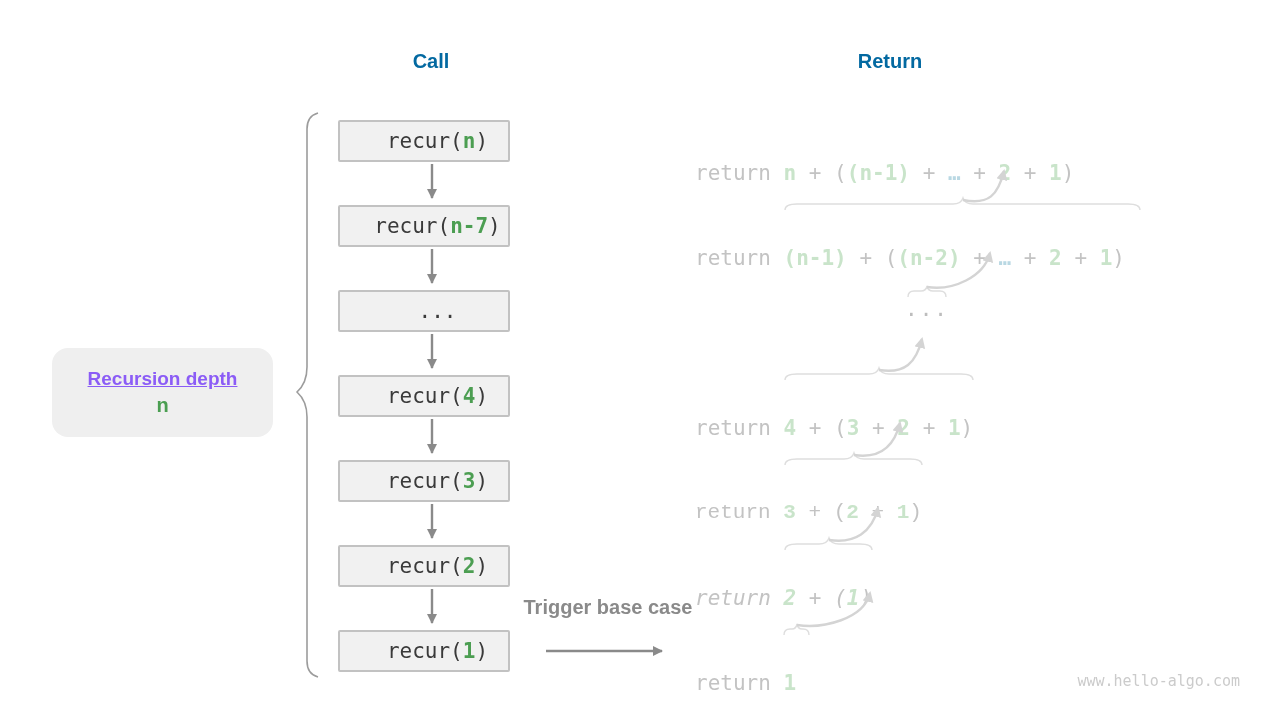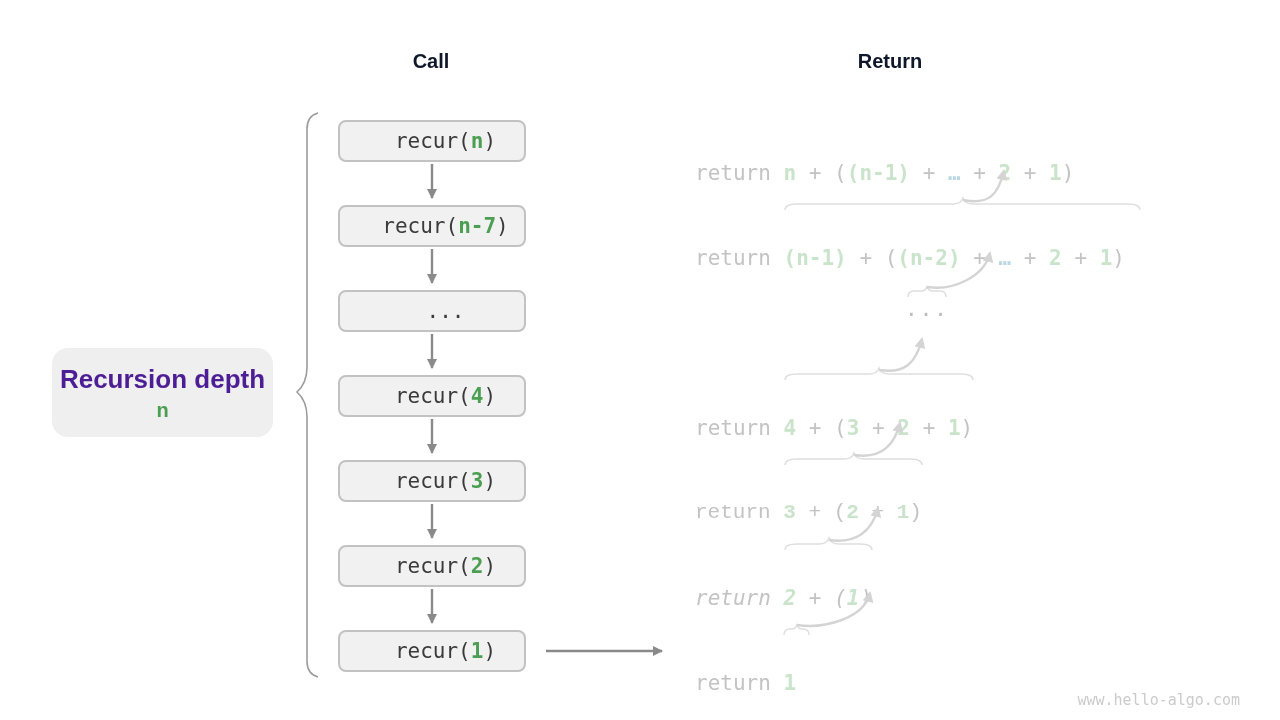--- a/index.html
+++ b/index.html
@@ -1,54 +1,55 @@
 <!DOCTYPE html>
 <html><head>
 <meta charset="utf-8">
 <style>
   html,body{margin:0;padding:0;background:#ffffff;}
   #stage{position:relative;width:1280px;height:720px;background:#ffffff;overflow:hidden;
          font-family:"Liberation Sans",sans-serif;}
   .col-header{position:absolute;transform:translateX(-50%);font-weight:700;font-size:20px;
-              color:#0f172a;white-space:nowrap;}
+              color:#0369a1;white-space:nowrap;}
   .code{font-family:"DejaVu Sans Mono",monospace;font-size:21px;white-space:pre;}
-  .call-box{position:absolute;left:338px;width:188px;height:42px;box-sizing:border-box;
-            background:#f1f1f1;border:2px solid #c2c2c2;border-radius:8px;
+  .call-box{position:absolute;left:338px;width:172px;height:42px;box-sizing:border-box;
+            background:#f1f1f1;border:2px solid #c2c2c2;border-radius:2px;
             display:flex;align-items:center;justify-content:center;color:#3a3a3a;padding-left:27px;}
   .arg{color:#4c9e52;font-weight:700;}
   .ret-line{position:absolute;left:695px;height:30px;line-height:30px;color:#c3c3c3;margin-top:32px;}
   .ret-dots{position:absolute;left:903px;width:48px;text-align:center;height:30px;line-height:26px;
             color:#bdbdbd;letter-spacing:2px;}
   .seg-g{color:#c3c3c3;}
   .seg-fg{color:#c9e4ca;font-weight:700;}
   .seg-fb{color:#b9d8e3;font-weight:700;}
   .depth-box{position:absolute;left:52px;top:348px;width:221px;height:89px;background:#efefef;
              border-radius:16px;display:flex;flex-direction:column;align-items:center;
              justify-content:center;gap:4px;}
-  .depth-title{font-weight:700;font-size:26px;color:#4c1d95;}
+  .depth-title{font-weight:700;font-size:19px;color:#8b5cf6;text-decoration:underline;}
   .depth-value{font-weight:700;font-size:20px;color:#4a9e51;}
   .trigger-label{position:absolute;left:608px;top:596px;transform:translateX(-50%);
                  font-weight:700;font-size:20px;color:#8a8a8a;white-space:nowrap;}
-  .watermark{position:absolute;right:40px;top:691px;font-family:"DejaVu Sans Mono",monospace;
+  .watermark{position:absolute;right:40px;top:672px;font-family:"DejaVu Sans Mono",monospace;
              font-size:15px;color:#cbcbcb;}
   svg.overlay{position:absolute;left:0;top:0;pointer-events:none;}
 </style>
 </head>
 <body>
 
 <div id="stage">
 
   <div class="col-header" style="left:431px;top:50px">Call</div>
   <div class="col-header" style="left:890px;top:50px">Return</div>
 
   <div class="depth-box">
     <div class="depth-title">Recursion depth</div>
     <div class="depth-value">n</div>
   </div>
 
+  <div class="trigger-label">Trigger base case</div>
 
   <div id="call-stack">
       <div class="call-box code" style="top: 120px;"><span>recur(</span><span class="arg">n</span><span>)</span></div>
       <div class="call-box code" style="top: 205px;"><span>recur(</span><span class="arg">n-7</span><span>)</span></div>
       <div class="call-box code" style="top: 290px;"><span>...</span></div>
       <div class="call-box code" style="top: 375px;"><span>recur(</span><span class="arg">4</span><span>)</span></div>
       <div class="call-box code" style="top: 460px;"><span>recur(</span><span class="arg">3</span><span>)</span></div>
       <div class="call-box code" style="top: 545px;"><span>recur(</span><span class="arg">2</span><span>)</span></div>
       <div class="call-box code" style="top: 630px;"><span>recur(</span><span class="arg">1</span><span>)</span></div>
     </div>

